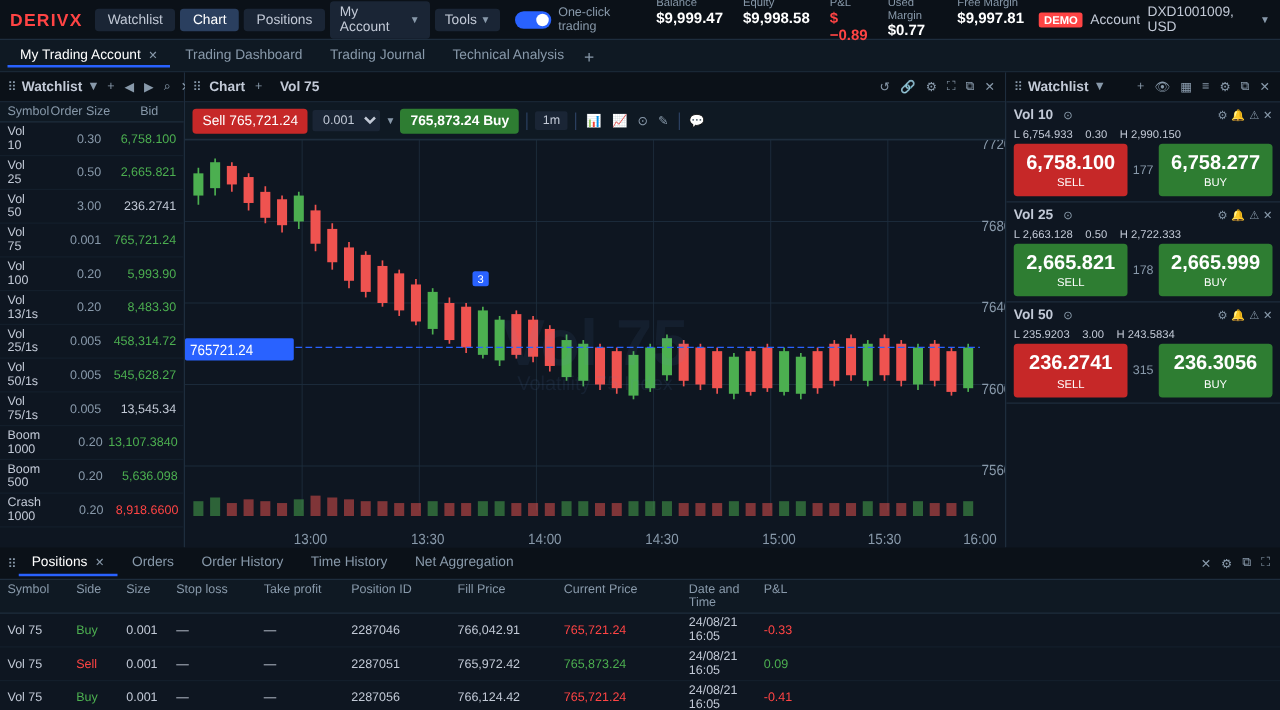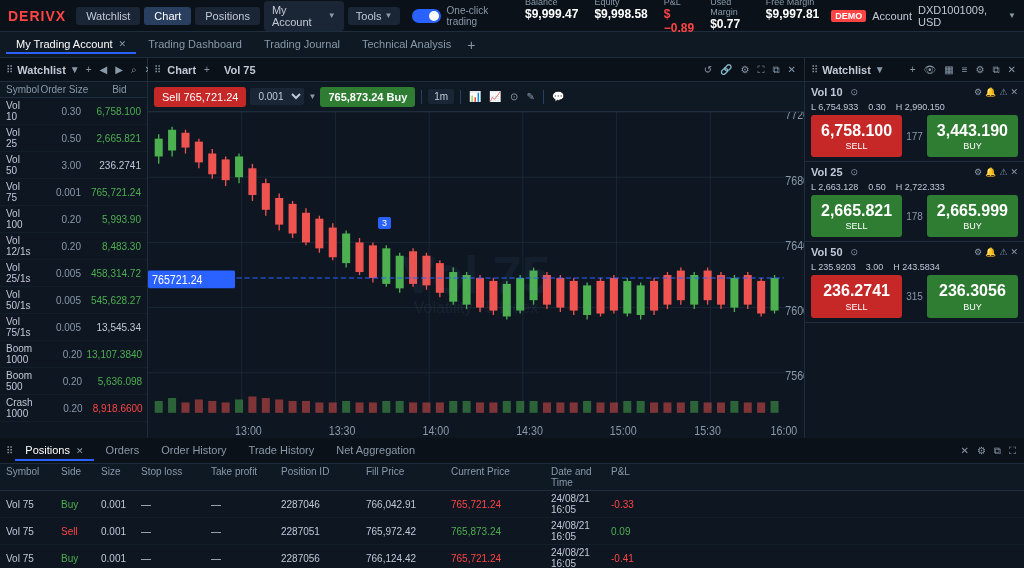--- a/index.html
+++ b/index.html
@@ -602,21 +602,21 @@
     <span class="wl-symbol">Vol 75</span>
     <span class="wl-size">0.001</span>
     <span class="wl-price up">765,721.24</span>
   </div>
           <div class="wl-row">
     <span class="wl-symbol">Vol 100</span>
     <span class="wl-size">0.20</span>
     <span class="wl-price up">5,993.90</span>
   </div>
           <div class="wl-row">
-    <span class="wl-symbol">Vol 12/1s</span>
+    <span class="wl-symbol">Vol 13/1s</span>
     <span class="wl-size">0.20</span>
     <span class="wl-price up">8,483.30</span>
   </div>
           <div class="wl-row">
     <span class="wl-symbol">Vol 25/1s</span>
     <span class="wl-size">0.005</span>
     <span class="wl-price up">458,314.72</span>
   </div>
           <div class="wl-row">
     <span class="wl-symbol">Vol 50/1s</span>
@@ -900,21 +900,21 @@
       <span style="margin-left:4px;">0.30</span>
       <span style="margin-left:4px;">H 2,990.150</span>
     </div>
     <div class="grid-3">
       <button class="rw-sell" style="background:#c62828;">
         <span class="rw-price-big">6,758.100</span>
         <span class="rw-label">SELL</span>
       </button>
       <div class="rw-spread">177</div>
       <button class="rw-buy">
-        <span class="rw-price-big">3,443.190</span>
+        <span class="rw-price-big">6,758.277</span>
         <span class="rw-label">BUY</span>
       </button>
     </div>
   </div>
           <div class="rw-instrument">
     <div class="rw-header">
       <span class="rw-symbol">Vol 25</span>
       <span style="font-size:9px;color:#8899aa;margin-left:4px;">⊙</span>
       <div style="margin-left:auto;display:flex;gap:3px;">
         <span style="font-size:9px;color:#8899aa;">⚙</span>
@@ -979,21 +979,21 @@
         <span>Positions</span>
         <span class="bottom-tab-close">✕</span>
       </div>
       <div class="bottom-tab">
         <span>Orders</span>
       </div>
       <div class="bottom-tab">
         <span>Order History</span>
       </div>
       <div class="bottom-tab">
-        <span>Trade History</span>
+        <span>Time History</span>
       </div>
       <div class="bottom-tab">
         <span>Net Aggregation</span>
       </div>
       <div class="panel-actions" style="margin-left:auto;">
         <span class="icon-btn">✕</span>
         <span class="icon-btn">⚙</span>
         <span class="icon-btn">⧉</span>
         <span class="icon-btn">⛶</span>
       </div>

